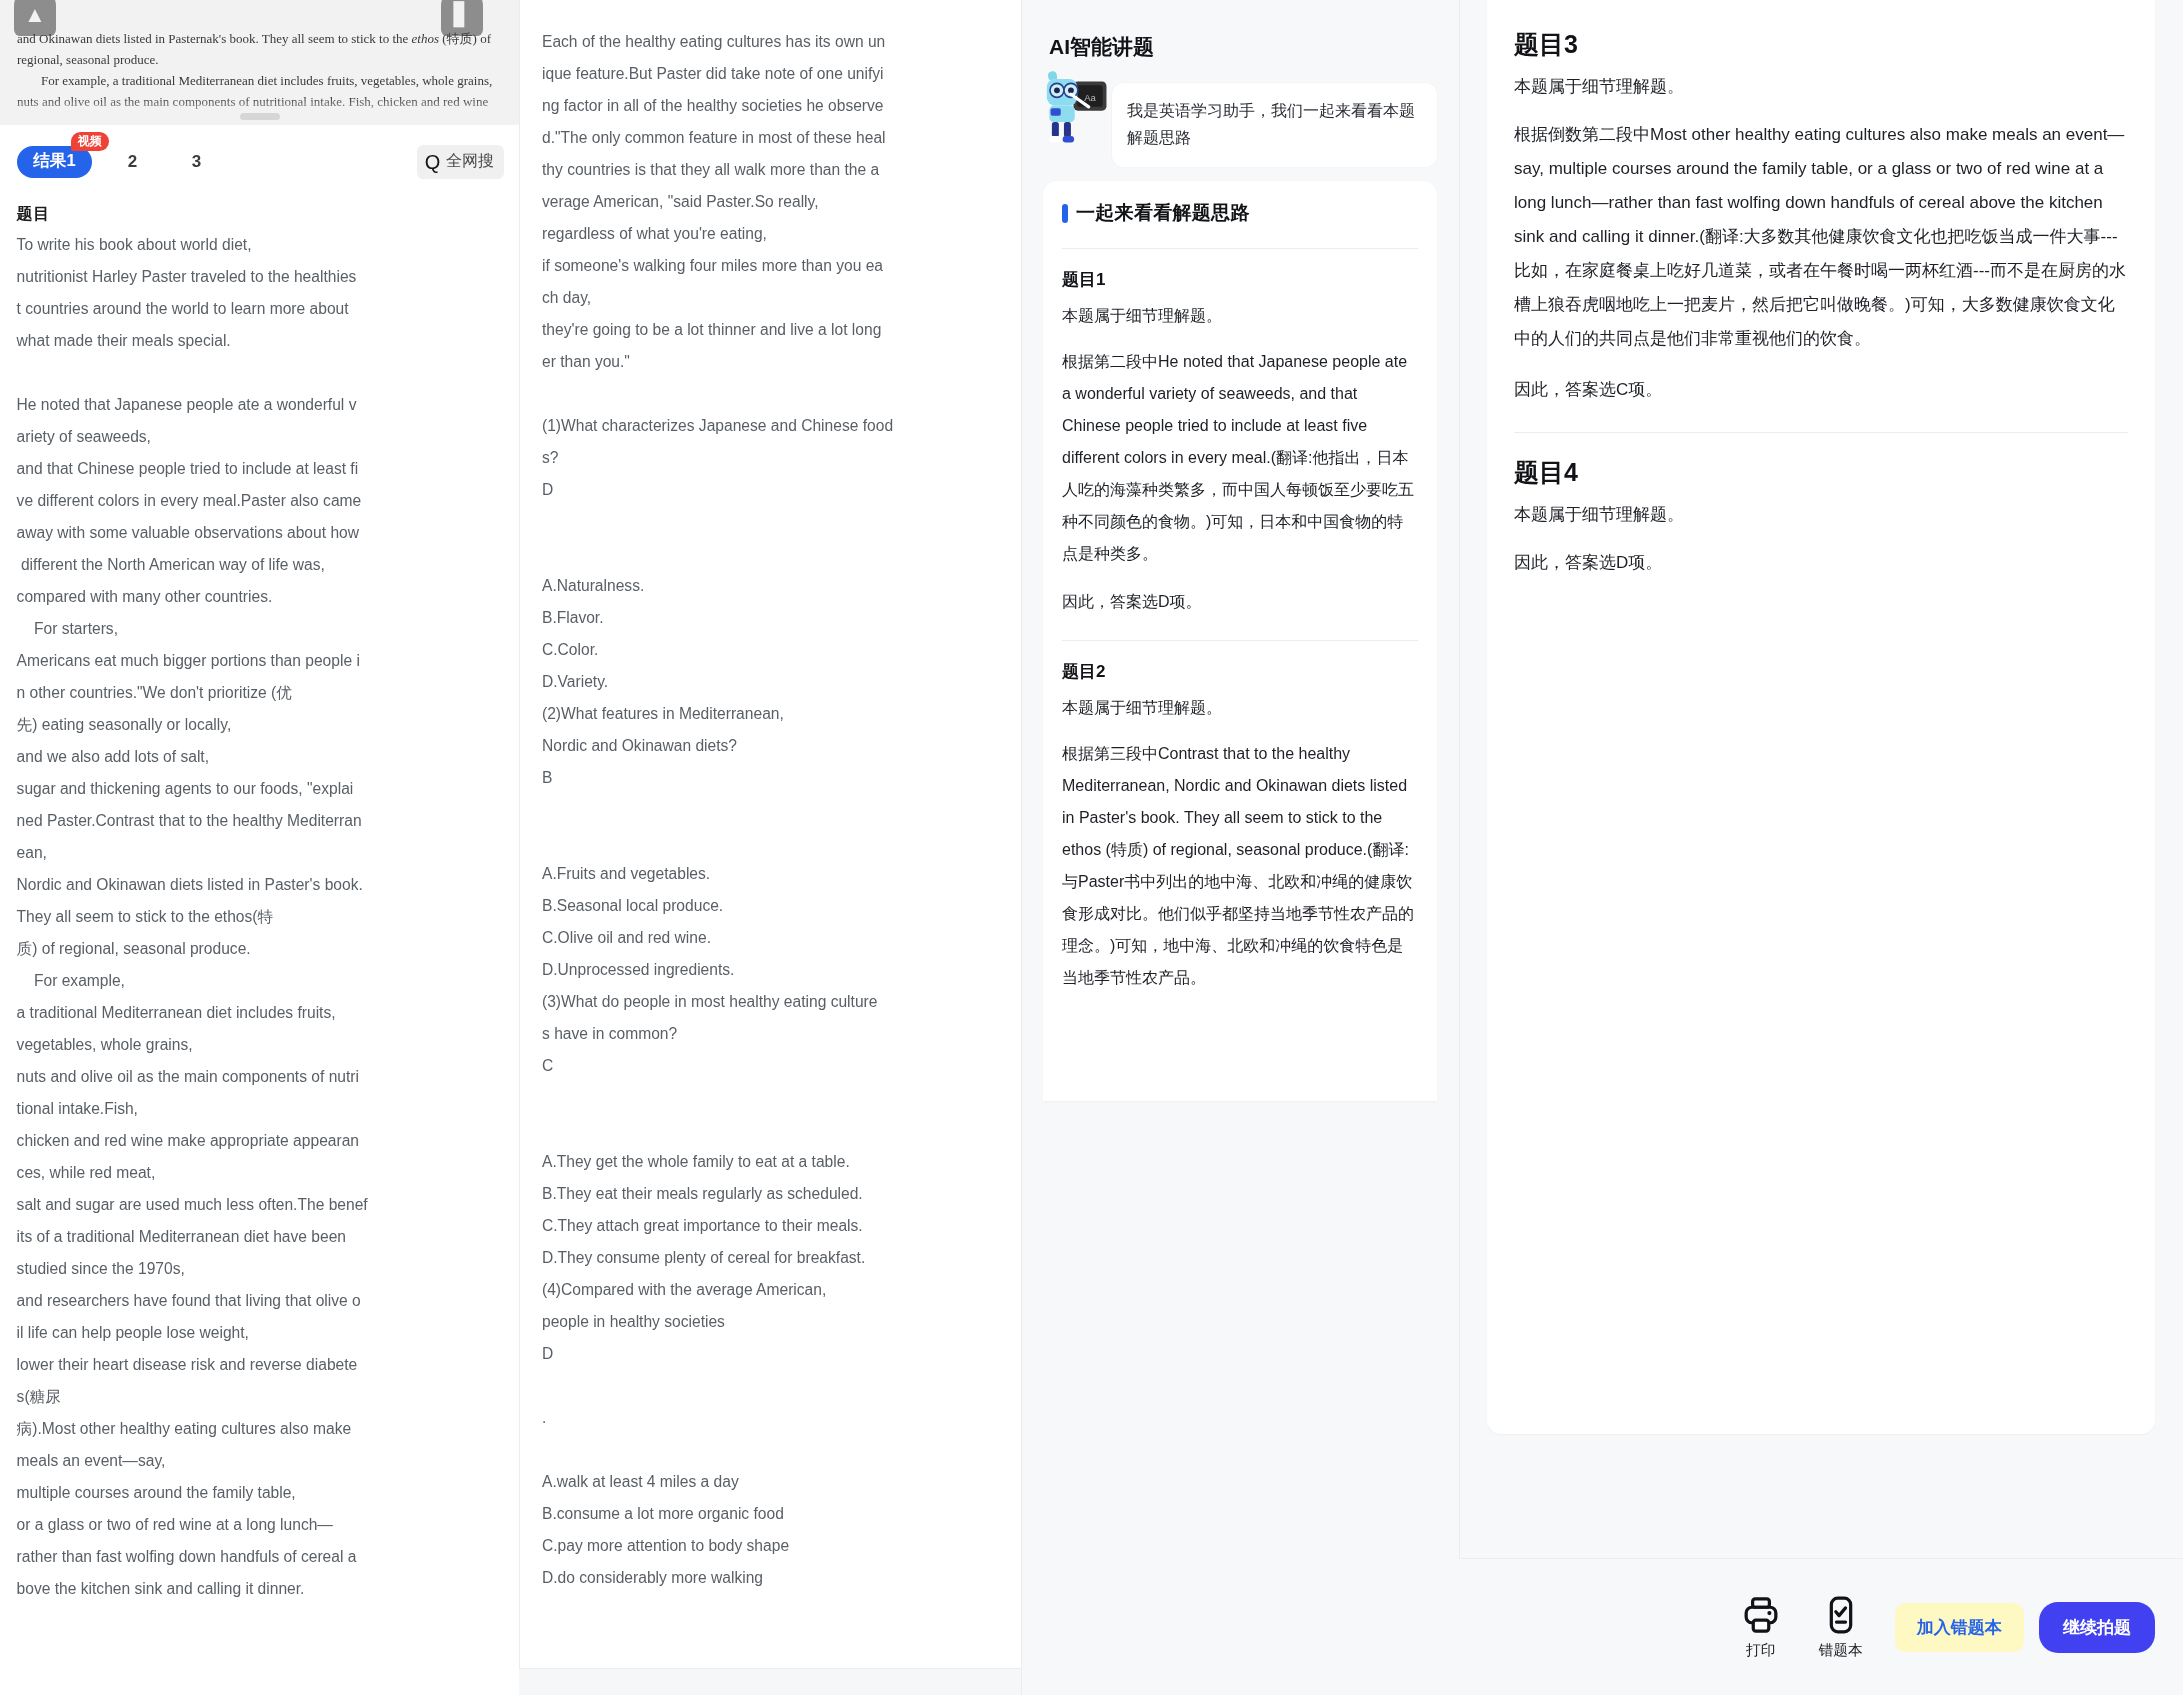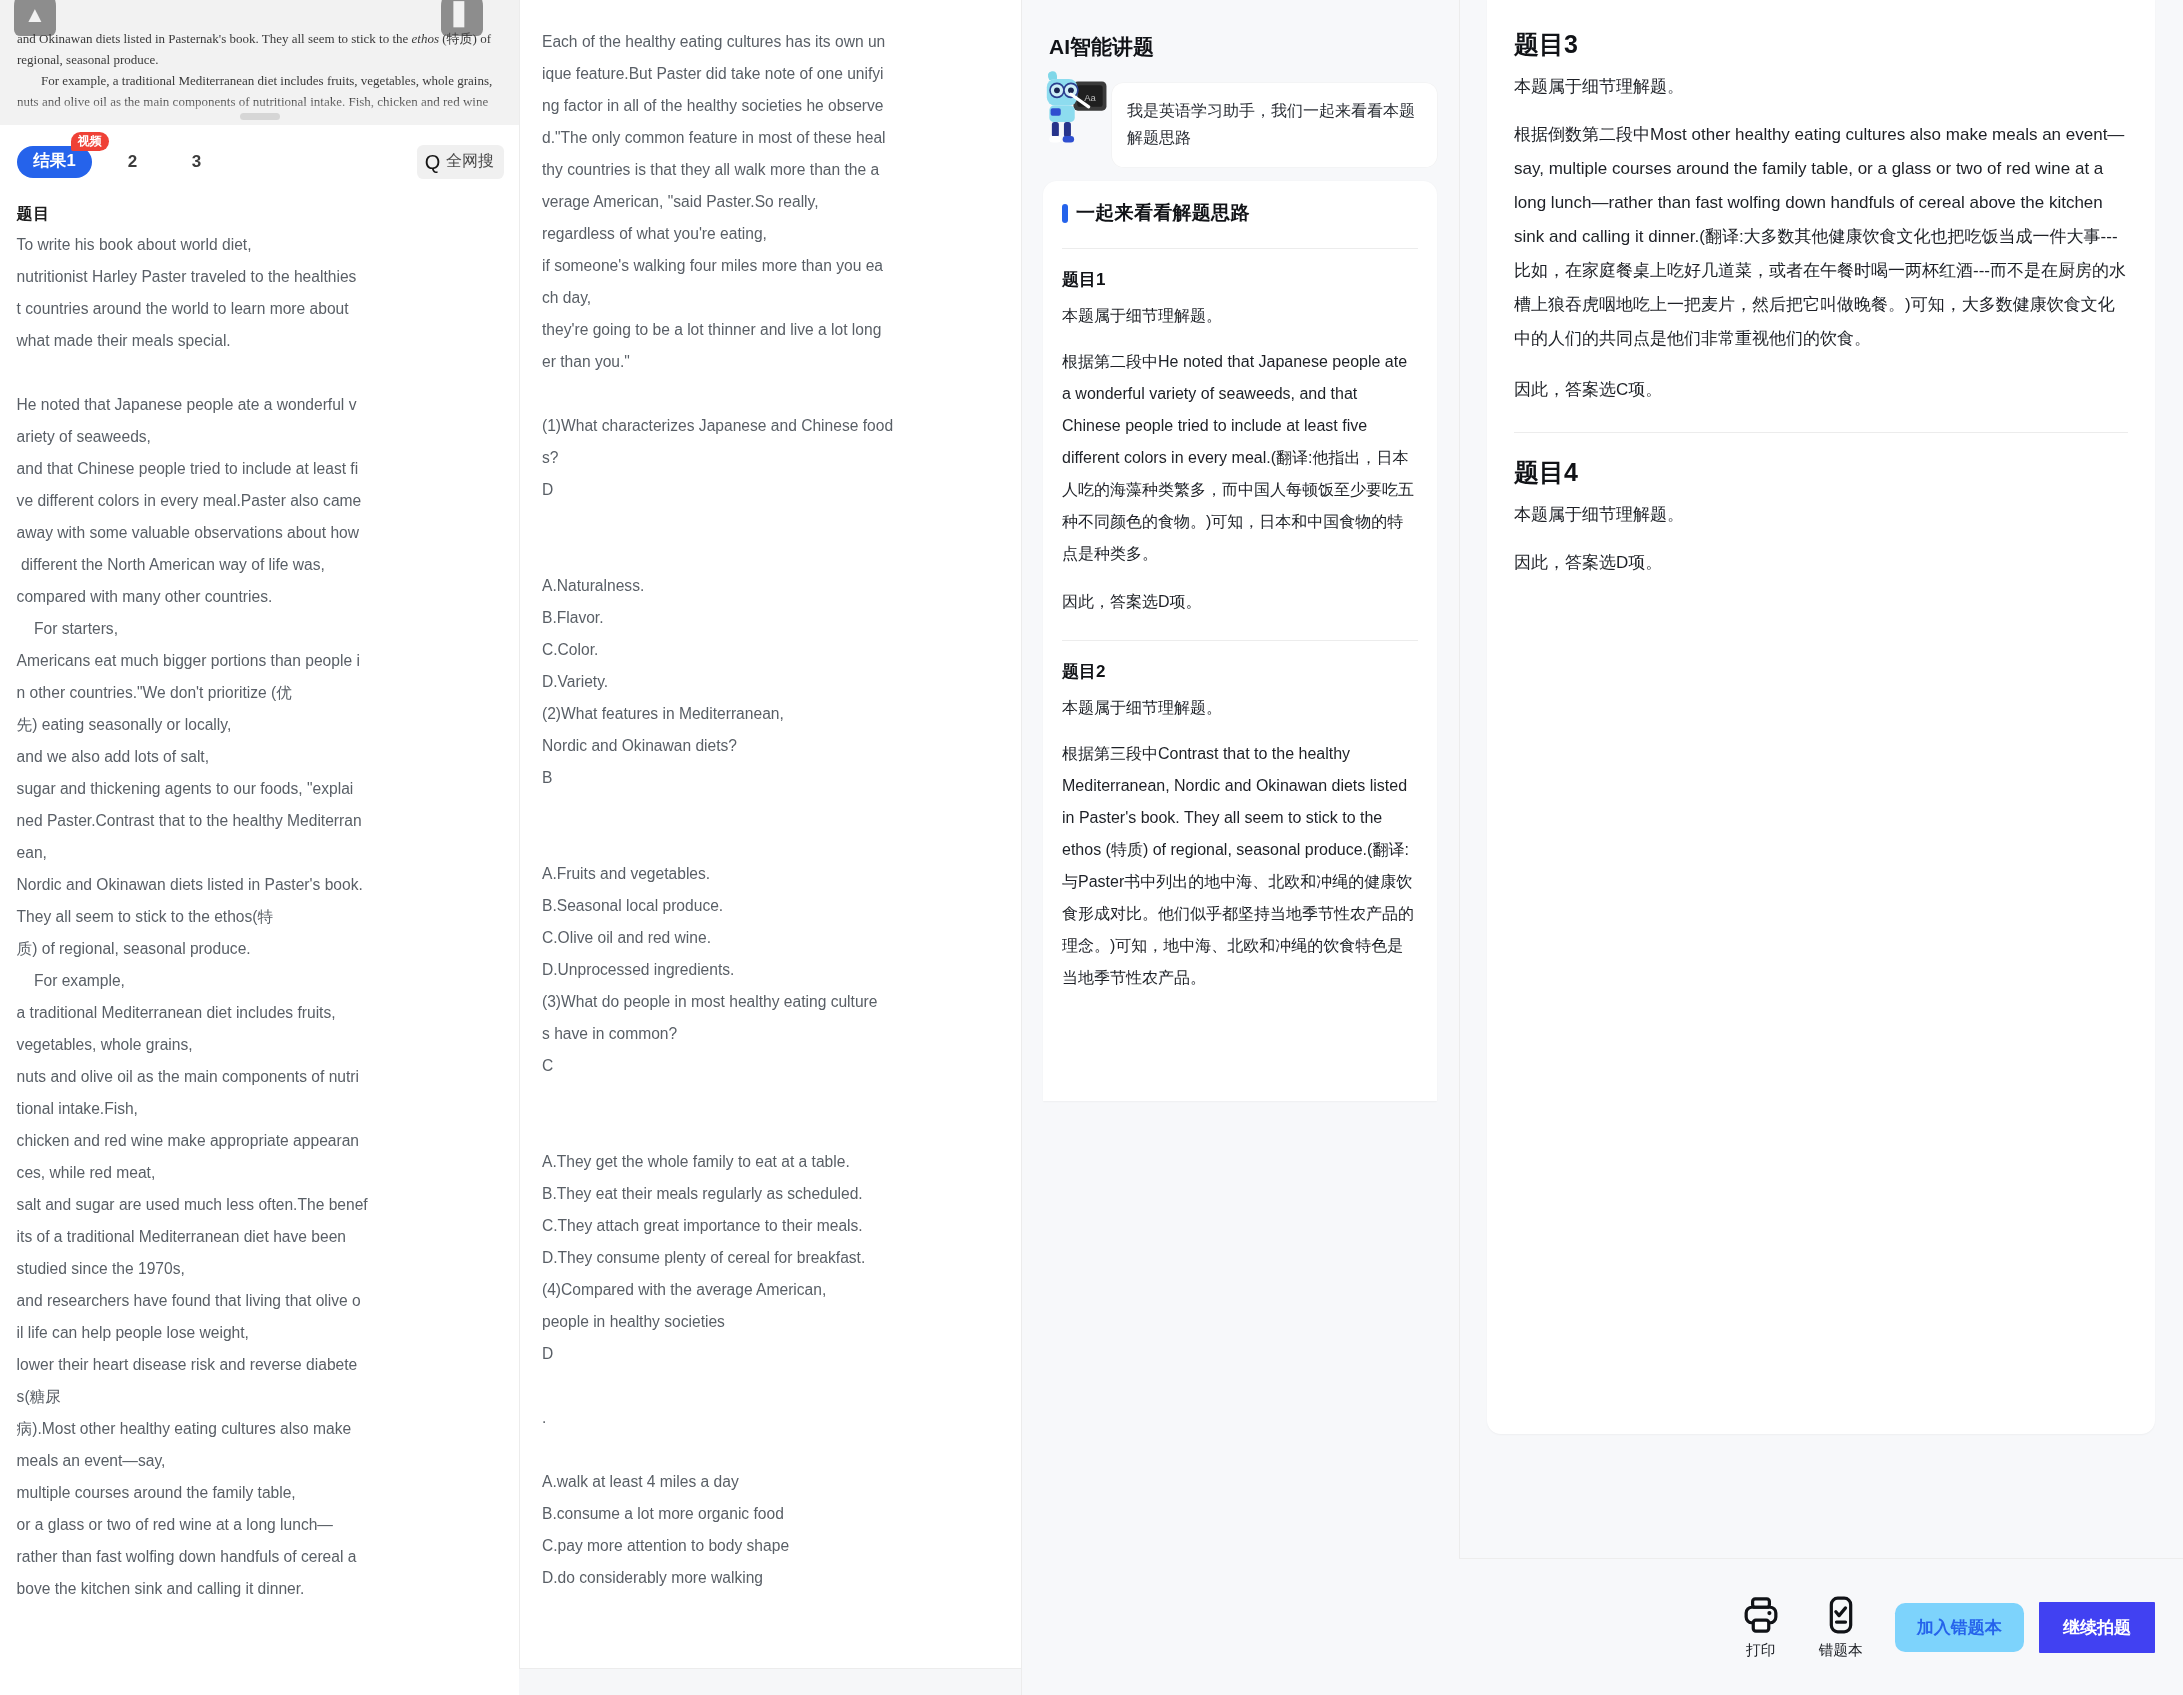--- a/index.html
+++ b/index.html
@@ -329,36 +329,36 @@
     align-items: center;
     gap: 6.4px;
     width: 80px;
   }
   .tool-ico .lab {
     font-size: 14.7px;
     color: #1c1f24;
     font-weight: 500;
   }
   .btn-ghost {
-    background: #7dd3fc;
+    background: #fef9c3;
     color: #2563eb;
     font-size: 17px;
     font-weight: 700;
     border-radius: 10.2px;
     padding: 16px 22px;
     margin-left: 14px;
     line-height: 1;
     white-space: nowrap;
   }
   .btn-primary {
     background: #4141f2;
     color: #ffffff;
     font-size: 17px;
     font-weight: 700;
-    border-radius: 1px;
+    border-radius: 19px;
     padding: 17px 24px;
     margin-left: 15.3px;
     line-height: 1;
     white-space: nowrap;
   }
   .col-sep {
     position: absolute;
     top: 0; bottom: 0;
     width: 0.6px;
     background: #ececec;

